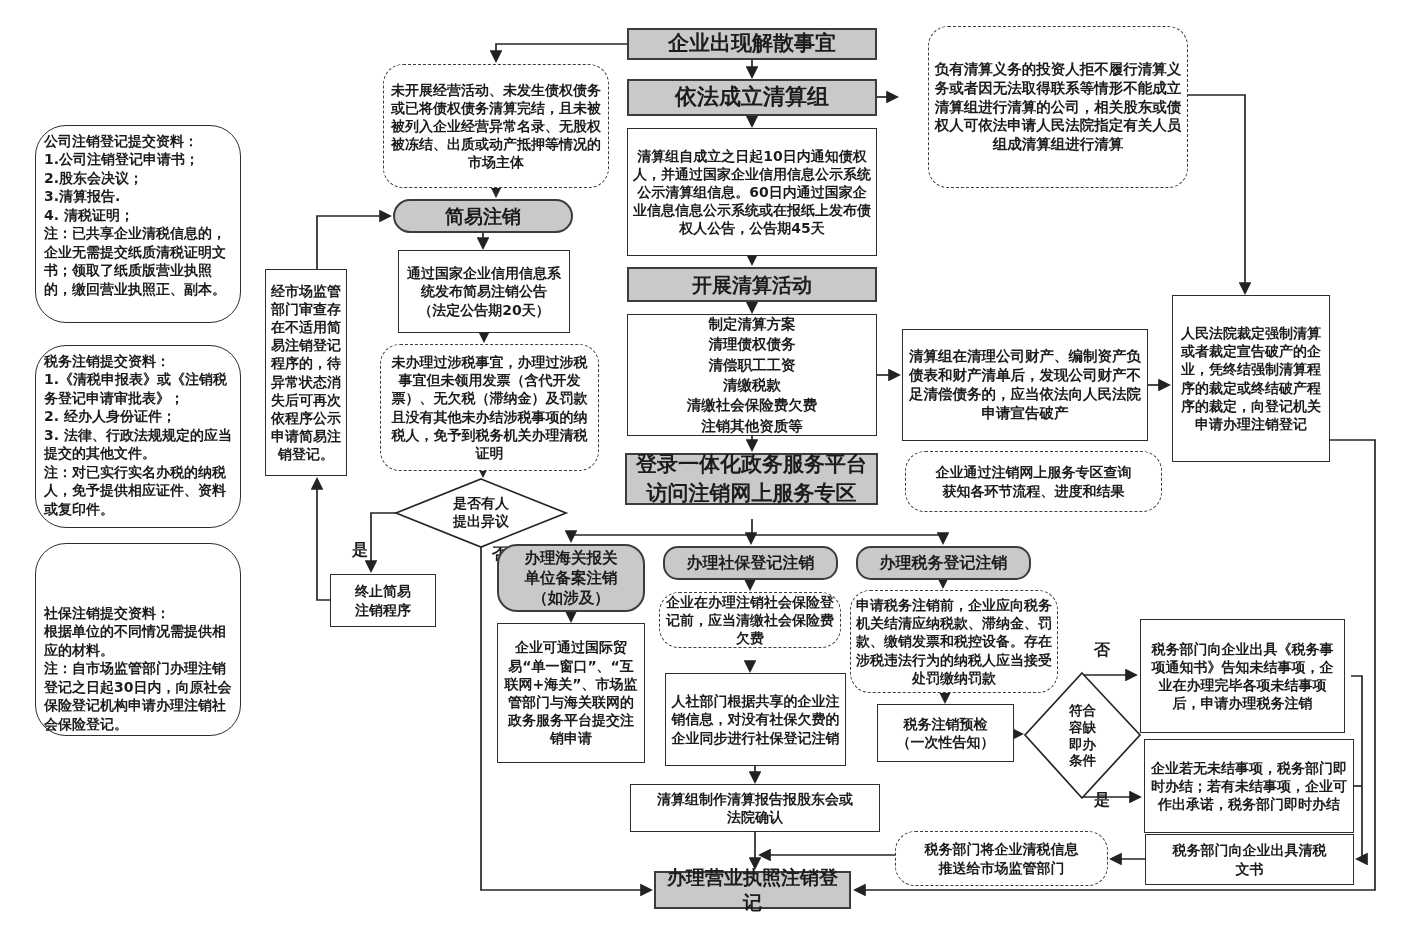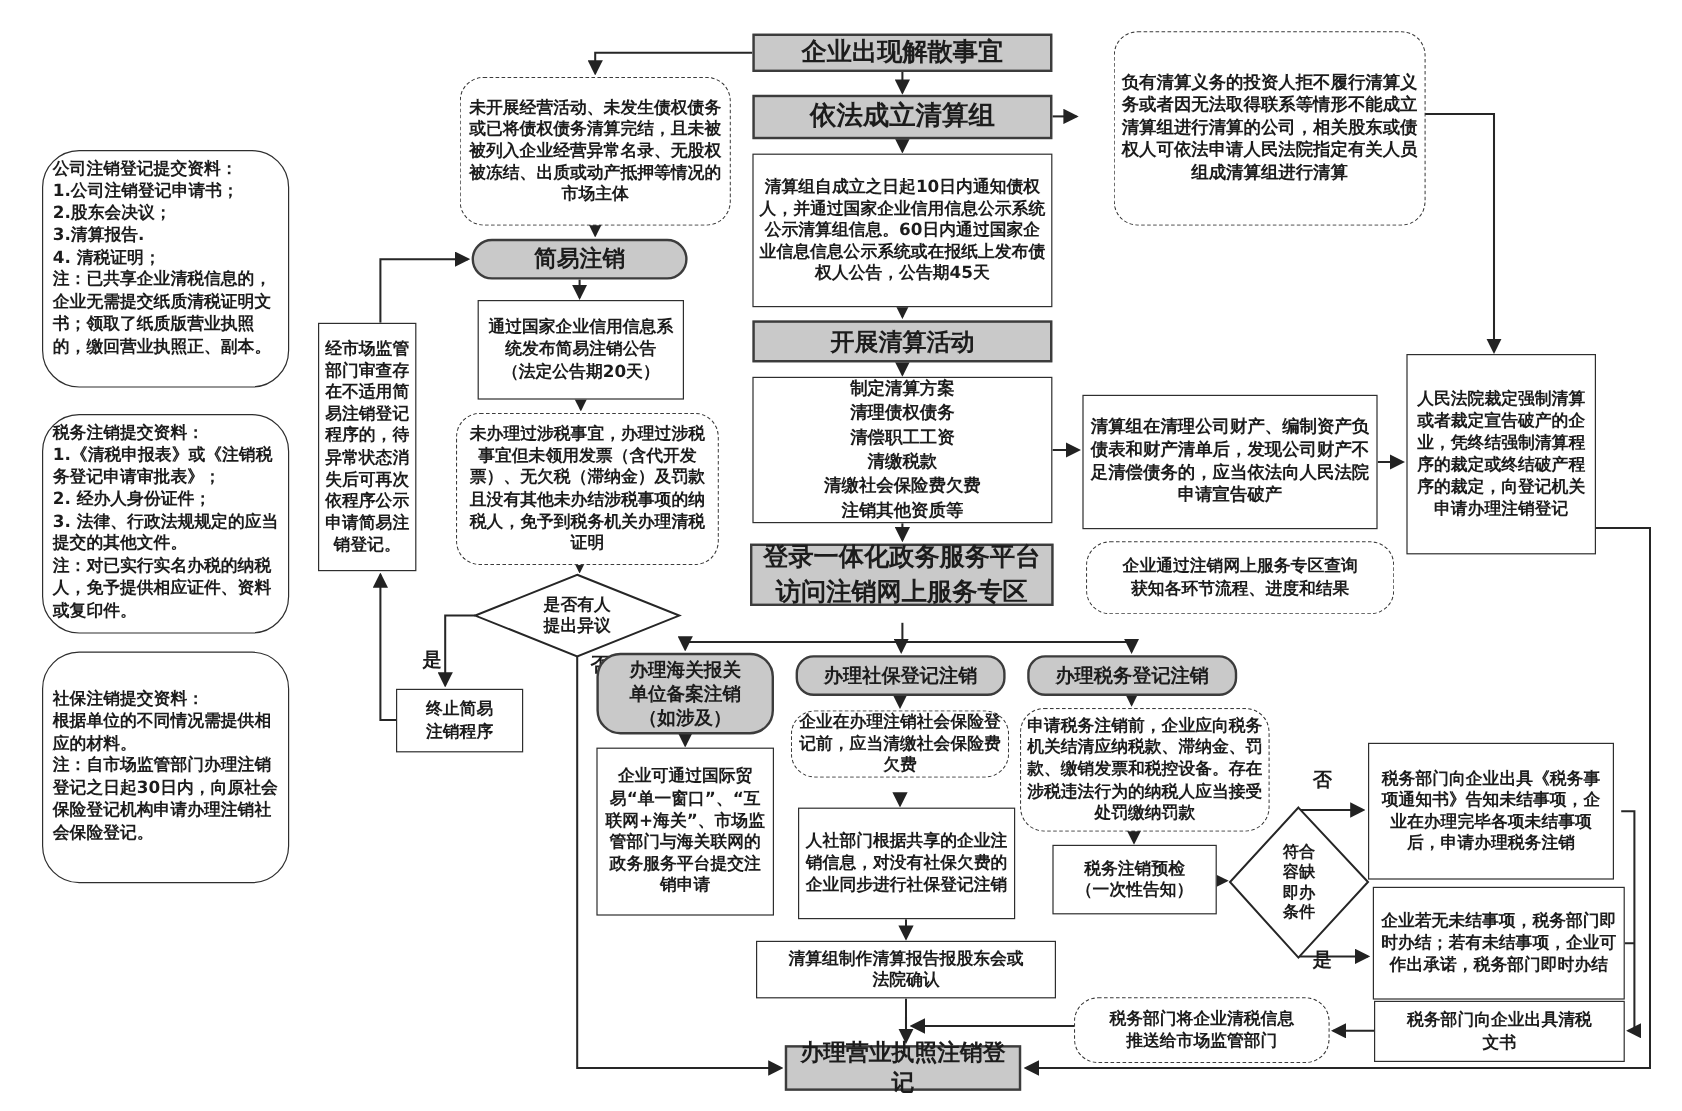--- a/index.html
+++ b/index.html
@@ -87,21 +87,21 @@
 1.公司注销登记申请书；
 2.股东会决议；
 3.清算报告.
 4. 清税证明；
 注：已共享企业清税信息的，企业无需提交纸质清税证明文书；领取了纸质版营业执照的，缴回营业执照正、副本。</div>
   <div class="node leftinfo" style="left:35px;top:345px;width:206px;height:183px;font-size:14px;">税务注销提交资料：
 1.《清税申报表》或《注销税务登记申请审批表》；
 2. 经办人身份证件；
 3. 法律、行政法规规定的应当提交的其他文件。
 注：对已实行实名办税的纳税人，免予提供相应证件、资料或复印件。</div>
-  <div class="node leftinfo" style="left:35px;top:543px;width:206px;height:193px;font-size:14px;padding-top:30px;">社保注销提交资料：
+  <div class="node leftinfo" style="left:35px;top:543px;width:206px;height:193px;font-size:14px;padding-top:60px;">社保注销提交资料：
 根据单位的不同情况需提供相应的材料。
 注：自市场监管部门办理注销登记之日起30日内，向原社会保险登记机构申请办理注销社会保险登记。</div>
 
   <div class="node gray" style="left:627px;top:28px;width:250px;height:32px;font-size:21px;">企业出现解散事宜</div>
   <div class="node gray" style="left:627px;top:79px;width:250px;height:37px;font-size:22px;">依法成立清算组</div>
   <div class="node" style="left:627px;top:128px;width:250px;height:128px;font-size:14px;">清算组自成立之日起10日内通知债权人，并通过国家企业信用信息公示系统公示清算组信息。60日内通过国家企业信息信息公示系统或在报纸上发布债权人公告，公告期45天</div>
   <div class="node dashed" style="left:900px;top:26px;width:260px;height:162px;font-size:14.5px;margin-left:28px;">负有清算义务的投资人拒不履行清算义务或者因无法取得联系等情形不能成立清算组进行清算的公司，相关股东或债权人可依法申请人民法院指定有关人员组成清算组进行清算</div>
   <div class="node gray" style="left:627px;top:267px;width:250px;height:35px;font-size:20px;">开展清算活动</div>
   <div class="node" style="left:627px;top:314px;width:250px;height:122px;font-size:14.5px;line-height:1.4;">制定清算方案
 清理债权债务

